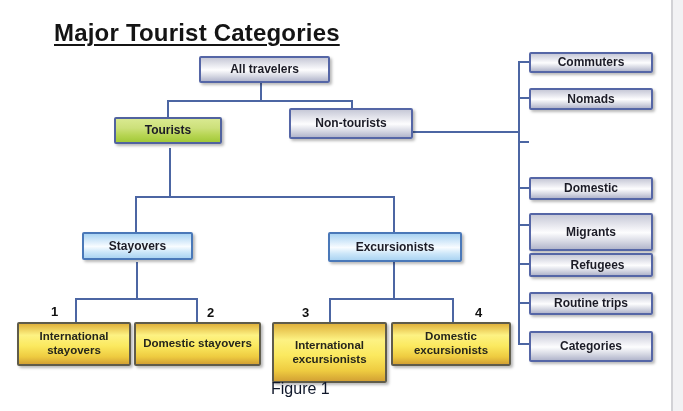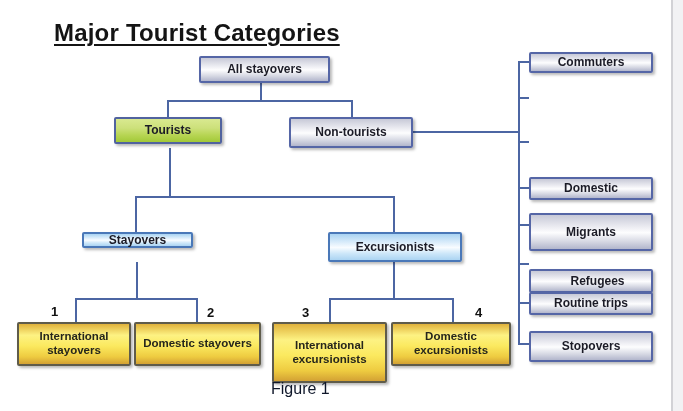--- a/index.html
+++ b/index.html
@@ -81,44 +81,45 @@
   <div class="ln" style="left:518px;top:61px;width:2px;height:284px;"></div>
   <div class="ln" style="left:518px;top:61px;width:11px;height:2px;"></div>
   <div class="ln" style="left:518px;top:97px;width:11px;height:2px;"></div>
   <div class="ln" style="left:518px;top:141px;width:11px;height:2px;"></div>
   <div class="ln" style="left:518px;top:187px;width:11px;height:2px;"></div>
   <div class="ln" style="left:518px;top:224px;width:11px;height:2px;"></div>
   <div class="ln" style="left:518px;top:263px;width:11px;height:2px;"></div>
   <div class="ln" style="left:518px;top:302px;width:11px;height:2px;"></div>
   <div class="ln" style="left:518px;top:343px;width:11px;height:2px;"></div>
 
-  <div class="box neutral" style="left:199px;top:56px;width:131px;height:27px;">All stayovers</div>
+  <div class="box neutral" style="left:199px;top:56px;width:131px;height:27px;">All travelers</div>
 
   <div class="box green" style="left:114px;top:117px;width:108px;height:27px;">Tourists</div>
 
-  <div class="box neutral" style="left:289px;top:117px;width:124px;height:31px;text-align:right;">Non-tourists</div>
+  <div class="box neutral" style="left:289px;top:108px;width:124px;height:31px;text-align:right;">Non-tourists</div>
 
-  <div class="box blue" style="left:82px;top:232px;width:111px;height:16px;">Stayovers</div>
+  <div class="box blue" style="left:82px;top:232px;width:111px;height:28px;">Stayovers</div>
 
   <div class="box blue" style="left:328px;top:232px;width:134px;height:30px;">Excursionists</div>
 
   <span class="num" style="left:51px;top:304px;">1</span>
   <span class="num" style="left:207px;top:305px;">2</span>
   <span class="num" style="left:302px;top:305px;">3</span>
   <span class="num" style="left:475px;top:305px;">4</span>
 
   <div class="box yellow" style="left:17px;top:322px;width:114px;height:44px;">International stayovers</div>
   <div class="box yellow" style="left:134px;top:322px;width:127px;height:44px;">Domestic stayovers</div>
   <div class="box yellow" style="left:272px;top:322px;width:115px;height:61px;">International excursionists</div>
   <div class="box yellow" style="left:391px;top:322px;width:120px;height:44px;">Domestic excursionists</div>
 
   <div class="box neutral" style="left:529px;top:52px;width:124px;height:21px;">Commuters</div>
+  <div class="box neutral" style="left:529px;top:88px;width:124px;height:22px;">Nomads</div>
   <div class="box neutral" style="left:529px;top:177px;width:124px;height:23px;">Domestic</div>
   <div class="box neutral" style="left:529px;top:213px;width:124px;height:38px;">Migrants</div>
-  <div class="box neutral" style="left:529px;top:269px;width:124px;height:24px;padding-left:16px;">Refugees</div>
+  <div class="box neutral" style="left:529px;top:253px;width:124px;height:24px;padding-left:16px;">Refugees</div>
   <div class="box neutral" style="left:529px;top:292px;width:124px;height:23px;">Routine trips</div>
-  <div class="box neutral" style="left:529px;top:331px;width:124px;height:31px;">Stopovers</div>
+  <div class="box neutral" style="left:529px;top:331px;width:124px;height:31px;">Categories</div>
 
   <div class="caption">Figure 1</div>
 
   <div class="edge-strip"></div>
 
 </div>
 
 </body></html>

